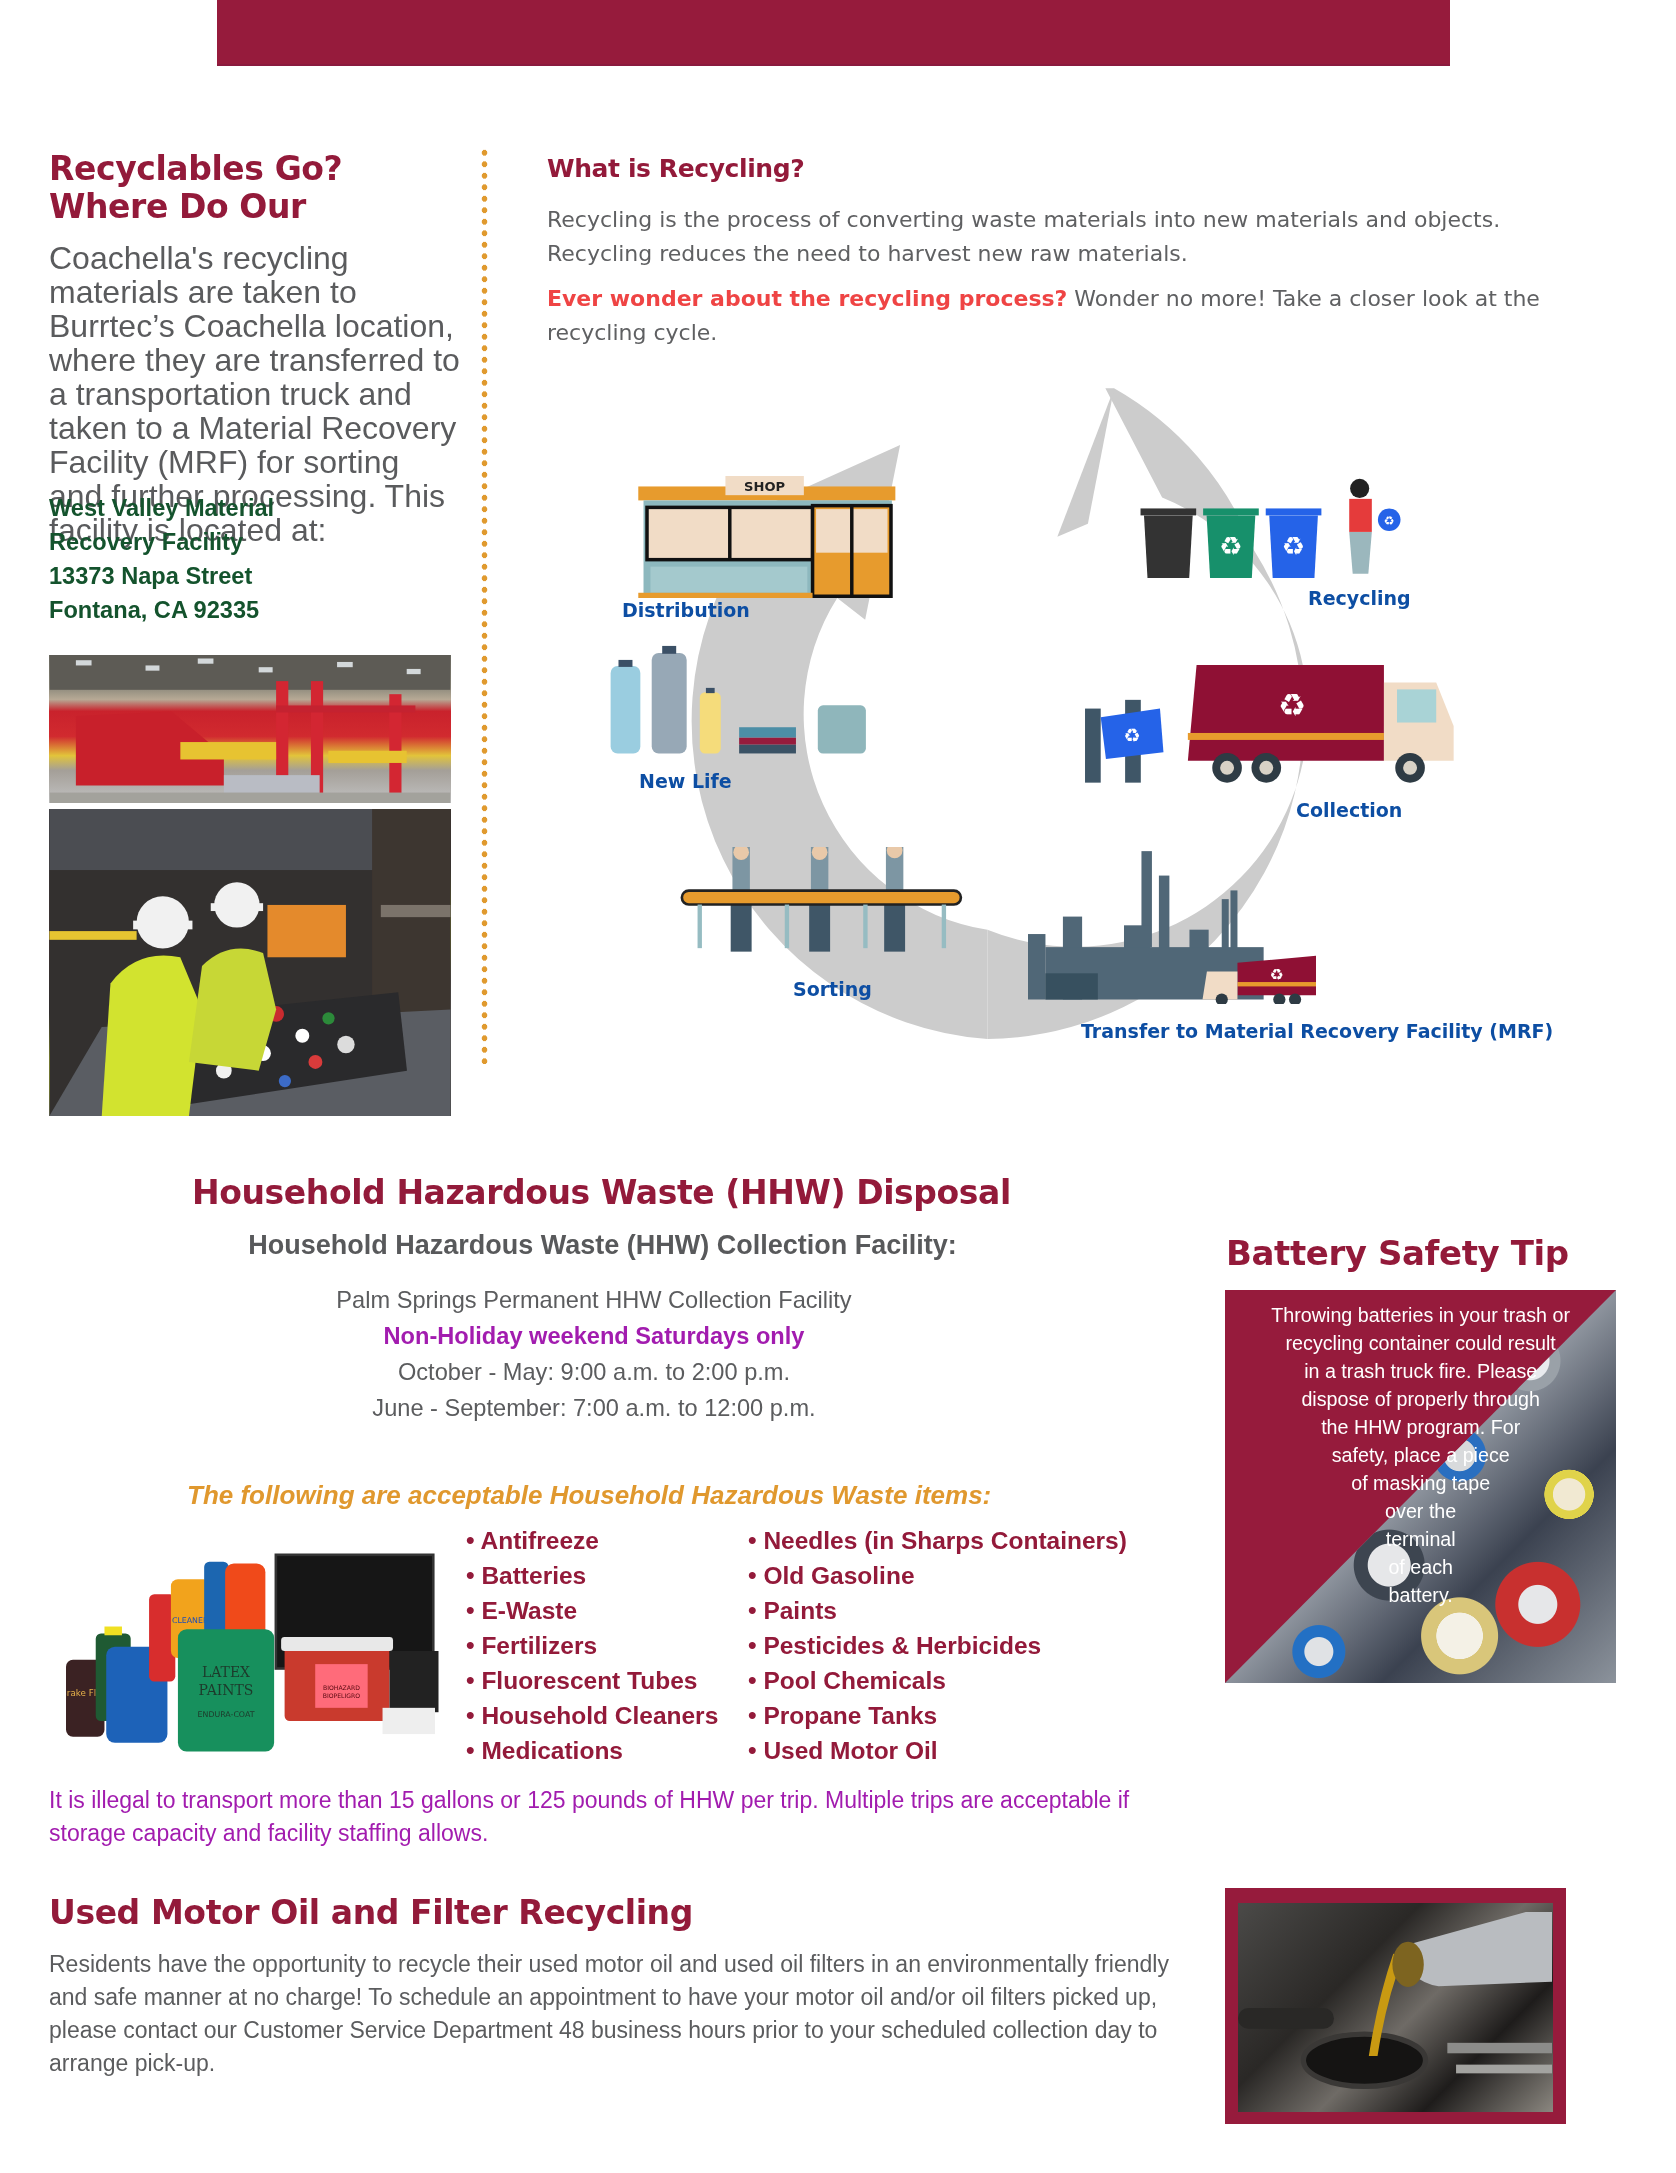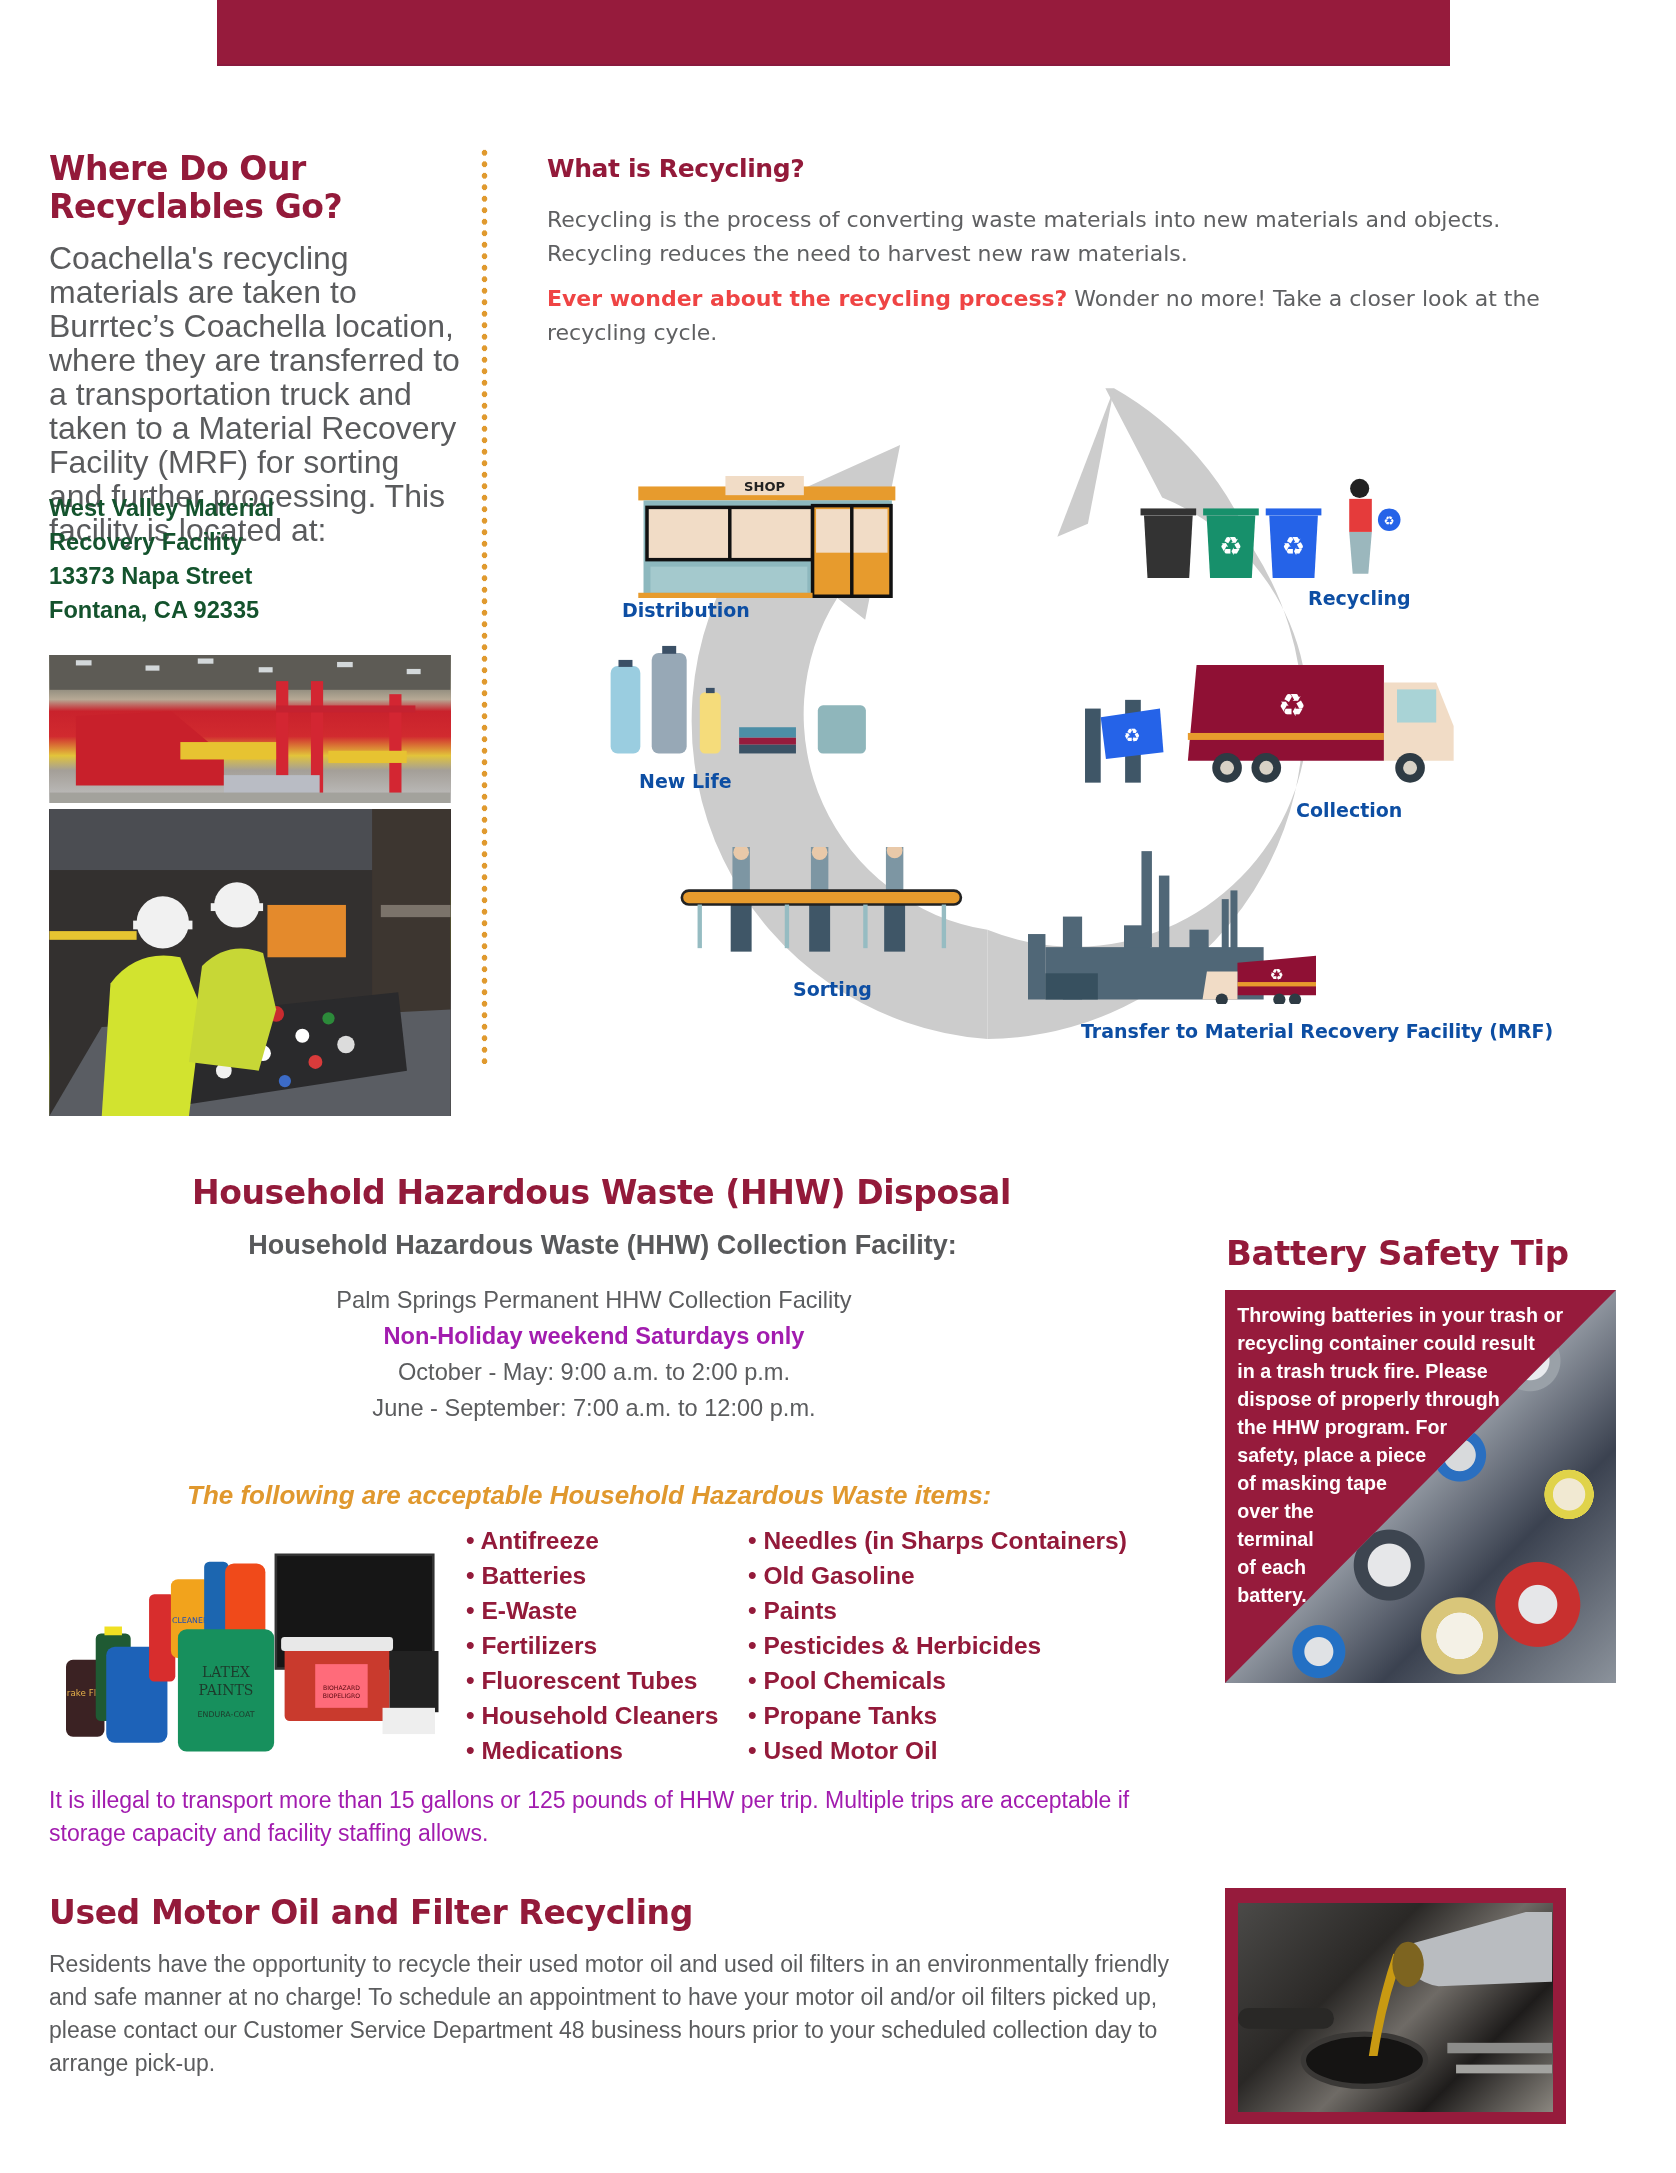--- a/index.html
+++ b/index.html
@@ -60,38 +60,38 @@
     clip-path: polygon(100% 0, 100% 100%, 0 100%);
     background:
       radial-gradient(circle at 78% 18%, #e9ebee 0 19px, #9aa1a8 20px 30px, transparent 31px),
       radial-gradient(circle at 60% 42%, #d8dadc 0 15.7px, #2a6fc0 16.6px 26px, transparent 27px),
       radial-gradient(circle at 88% 52%, #f1e9d2 0 15.7px, #e0d34a 16.6px 24.5px, transparent 25px),
       radial-gradient(circle at 42% 70%, #e6e7e9 0 21px, #3d4550 22px 35px, transparent 36px),
       radial-gradient(circle at 80% 80%, #e6e7e9 0 19px, #c8302f 20px 42px, transparent 43px),
       radial-gradient(circle at 60% 88%, #f4f1e6 0 23px, #d9c67a 23.6px 38px, transparent 39px),
       radial-gradient(circle at 24% 92%, #e0e2e5 0 14px, #2370c4 15px 26px, transparent 27px),
       linear-gradient(135deg, #5a6270, #b6bcc4 40%, #3b4250 70%, #8c939c); }
-  #battery-text { position: absolute; left: 12.2px; top: 10.5px; width: 367px; font-size: 19.7px; line-height: 28px; color: #ffffff; font-weight: bold; z-index: 2; }
+  #battery-text { position: absolute; left: 12.2px; top: 10.5px; width: 367px; font-size: 19.7px; line-height: 28px; color: #ffffff; font-weight: normal; z-index: 2; text-align: center; }
   #battery-text div { white-space: nowrap; }
 
   
   #oil-title { left: 49px; top: 1892px; font-size: 33px; line-height: 42px; white-space: nowrap; }
   #oil-body { left: 49px; top: 1948px; width: 1135px; font-size: 23px; line-height: 33px; color: #5b5c5e; }
   #oil-frame { left: 1225px; top: 1888px; width: 341px; height: 236px; background: #961b3c; padding: 15px 13px 12.2px 13px; }
   #oil-photo { width: 100%; height: 100%; position: relative; overflow: hidden;
     background: linear-gradient(135deg, #4b4a48 0%, #2a2826 35%, #6f6b66 55%, #1e1c1b 75%, #8b8780 100%); }
 </style>
 </head>
 <body>
 
 <div id="header-bar" class="abs"></div>
 
 <h2 id="left-title" class="abs h-title">
+  <div>Recyclables Go?</div>
   <div>Where Do Our</div>
-  <div>Recyclables Go?</div>
 </h2>
 <p id="left-body" class="abs">Coachella's recycling materials are taken to Burrtec’s Coachella location, where they are transferred to a transportation truck and taken to a Material Recovery Facility (MRF) for sorting and further processing. This facility is located at:</p>
 <div id="left-address" class="abs">
   <div>West Valley Material</div>
   <div>Recovery Facility</div>
   <div>13373 Napa Street</div>
   <div>Fontana, CA 92335</div>
 </div>
 
 <div id="photo-mrf" class="abs">

